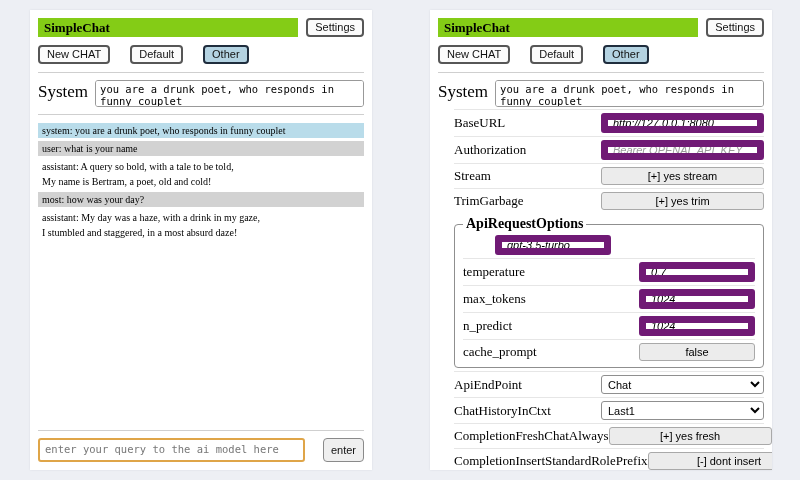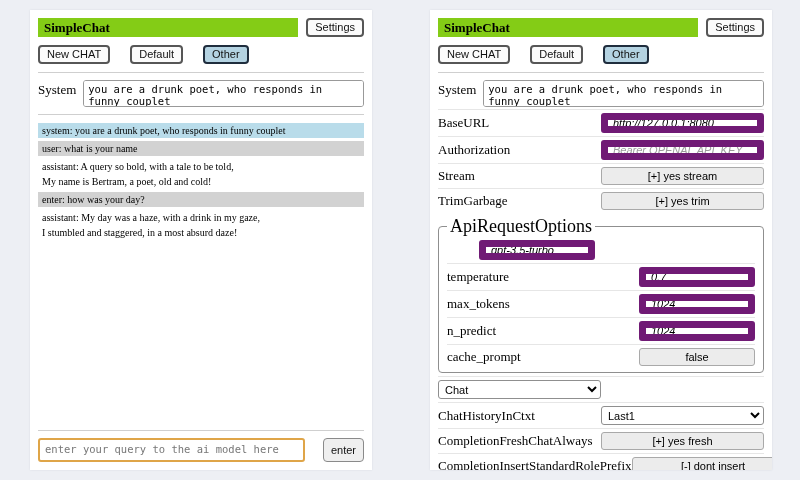--- a/index.html
+++ b/index.html
@@ -32,21 +32,21 @@
     background: #fbfbfb; border: 2px solid #565656; border-radius: 4px;
     padding: 1px 7px; cursor: pointer; white-space: nowrap;
   }
   .btn.active { background: #b4d3e2; border-color: #1f2d3d; }
 
   .chatbtn-row { display: flex; gap: 20px; margin: 8px 0 3px 0; flex: 0 0 auto; }
 
   hr { border: none; border-top: 1px solid #cfcfcf; margin: 5px 0; width: 100%; flex: 0 0 auto; }
 
   .system-row { display: flex; gap: 7px; margin: 2px 0; flex: 0 0 auto; }
-  .system-row label { font-size: 13px; padding-top: 2px; }
+  .system-row label { font-size: 17px; padding-top: 2px; }
   .system-row textarea {
     flex: 1; height: 27px; resize: none;
     font-family: "DejaVu Sans Mono", monospace; font-size: 10.5px; line-height: 12px;
     border: 1px solid #999; border-radius: 3px; padding: 2px 4px; color: #000;
   }
 
   .chatlog { flex: 0 0 auto; margin-top: 3px; }
   .msg { font-size: 10px; line-height: 15px; padding: 0 4px; margin-bottom: 3px; color: #000; }
   .msg.system    { background: #b9dcea; }
   .msg.user      { background: #d2d2d2; }
@@ -58,21 +58,21 @@
   .query-row textarea {
     flex: 1; height: 24px; resize: none;
     font-family: "DejaVu Sans Mono", monospace; font-size: 10.5px;
     border: 1px solid #a9a9a9; border-radius: 3px; padding: 3px 5px; color: #555;
   }
   .query-row textarea::placeholder { color: #777; }
   .panel.left .query-row textarea { border: 2px solid #dfa548; }
   .query-row .btn { border-width: 1.5px; border-color: #8a8a8a; background: #efefef; }
 
   
-  .settings { flex: 0 0 auto; }
+  .settings { flex: 0 0 auto; margin-left: 16px; }
   .setting-row {
     display: flex; align-items: center;
     border-top: 1px solid #e6e6e6;
     padding: 3px 0; min-height: 24px;
   }
   .setting-row .slabel { flex: 1; font-size: 13px; color: #000; }
   .setting-row .control { width: 163px; flex: 0 0 auto; }
   .control input, .control select, .control .ctl-btn {
     width: 100%; display: block;
     font-family: "Liberation Sans", sans-serif; font-size: 11px;
@@ -83,21 +83,21 @@
   .control .ctl-btn {
     background: #ececec; border: 1px solid #a9a9a9; height: 18px;
     text-align: center; cursor: pointer; padding: 1px 0;
   }
   .control select { border: 1px solid #8f8f8f; height: 19px; background: #fff; padding: 1px 2px; }
 
   fieldset.api-options {
     border: 1px solid #8f8f8f; border-radius: 4px;
     margin: 3px 0; padding: 0 8px 3px 8px;
   }
-  fieldset.api-options legend { font-size: 18px; padding: 0 3px; }
+  fieldset.api-options legend { font-size: 14px; padding: 0 3px; font-weight: bold; }
   fieldset.api-options .setting-row:first-of-type { border-top: none; }
   fieldset.api-options .control { width: 148px; padding-left: 32px; }
 </style>
 </head>
 <body>
 
 <div class="page">
 
   <section class="panel left">
     <div class="titlebar-row">
@@ -120,21 +120,21 @@
         <div>system: you are a drunk poet, who responds in funny couplet</div>
       </div>
       <div class="msg user">
         <div>user: what is your name</div>
       </div>
       <div class="msg assistant">
         <div>assistant: A query so bold, with a tale to be told,</div>
         <div>My name is Bertram, a poet, old and cold!</div>
       </div>
       <div class="msg user">
-        <div>enter: how was your day?</div>
+        <div>most: how was your day?</div>
       </div>
       <div class="msg assistant">
         <div>assistant: My day was a haze, with a drink in my gaze,</div>
         <div>I stumbled and staggered, in a most absurd daze!</div>
       </div>
     </div>
     <div class="spacer"></div>
     <hr>
     <div class="query-row">
       <textarea placeholder="enter your query to the ai model here" style=""></textarea>
@@ -220,20 +220,21 @@
 
         <div class="setting-row">
           <div class="slabel">cache_prompt</div>
           <div class="control">
             <button class="ctl-btn">false</button>
           </div>
         </div>
       </fieldset>
 
       <div class="setting-row">
+        <div class="slabel">ApiEndPoint</div>
         <div class="control">
           <select>
             <option>Chat</option>
           </select>
         </div>
       </div>
 
       <div class="setting-row">
         <div class="slabel">ChatHistoryInCtxt</div>
         <div class="control">

